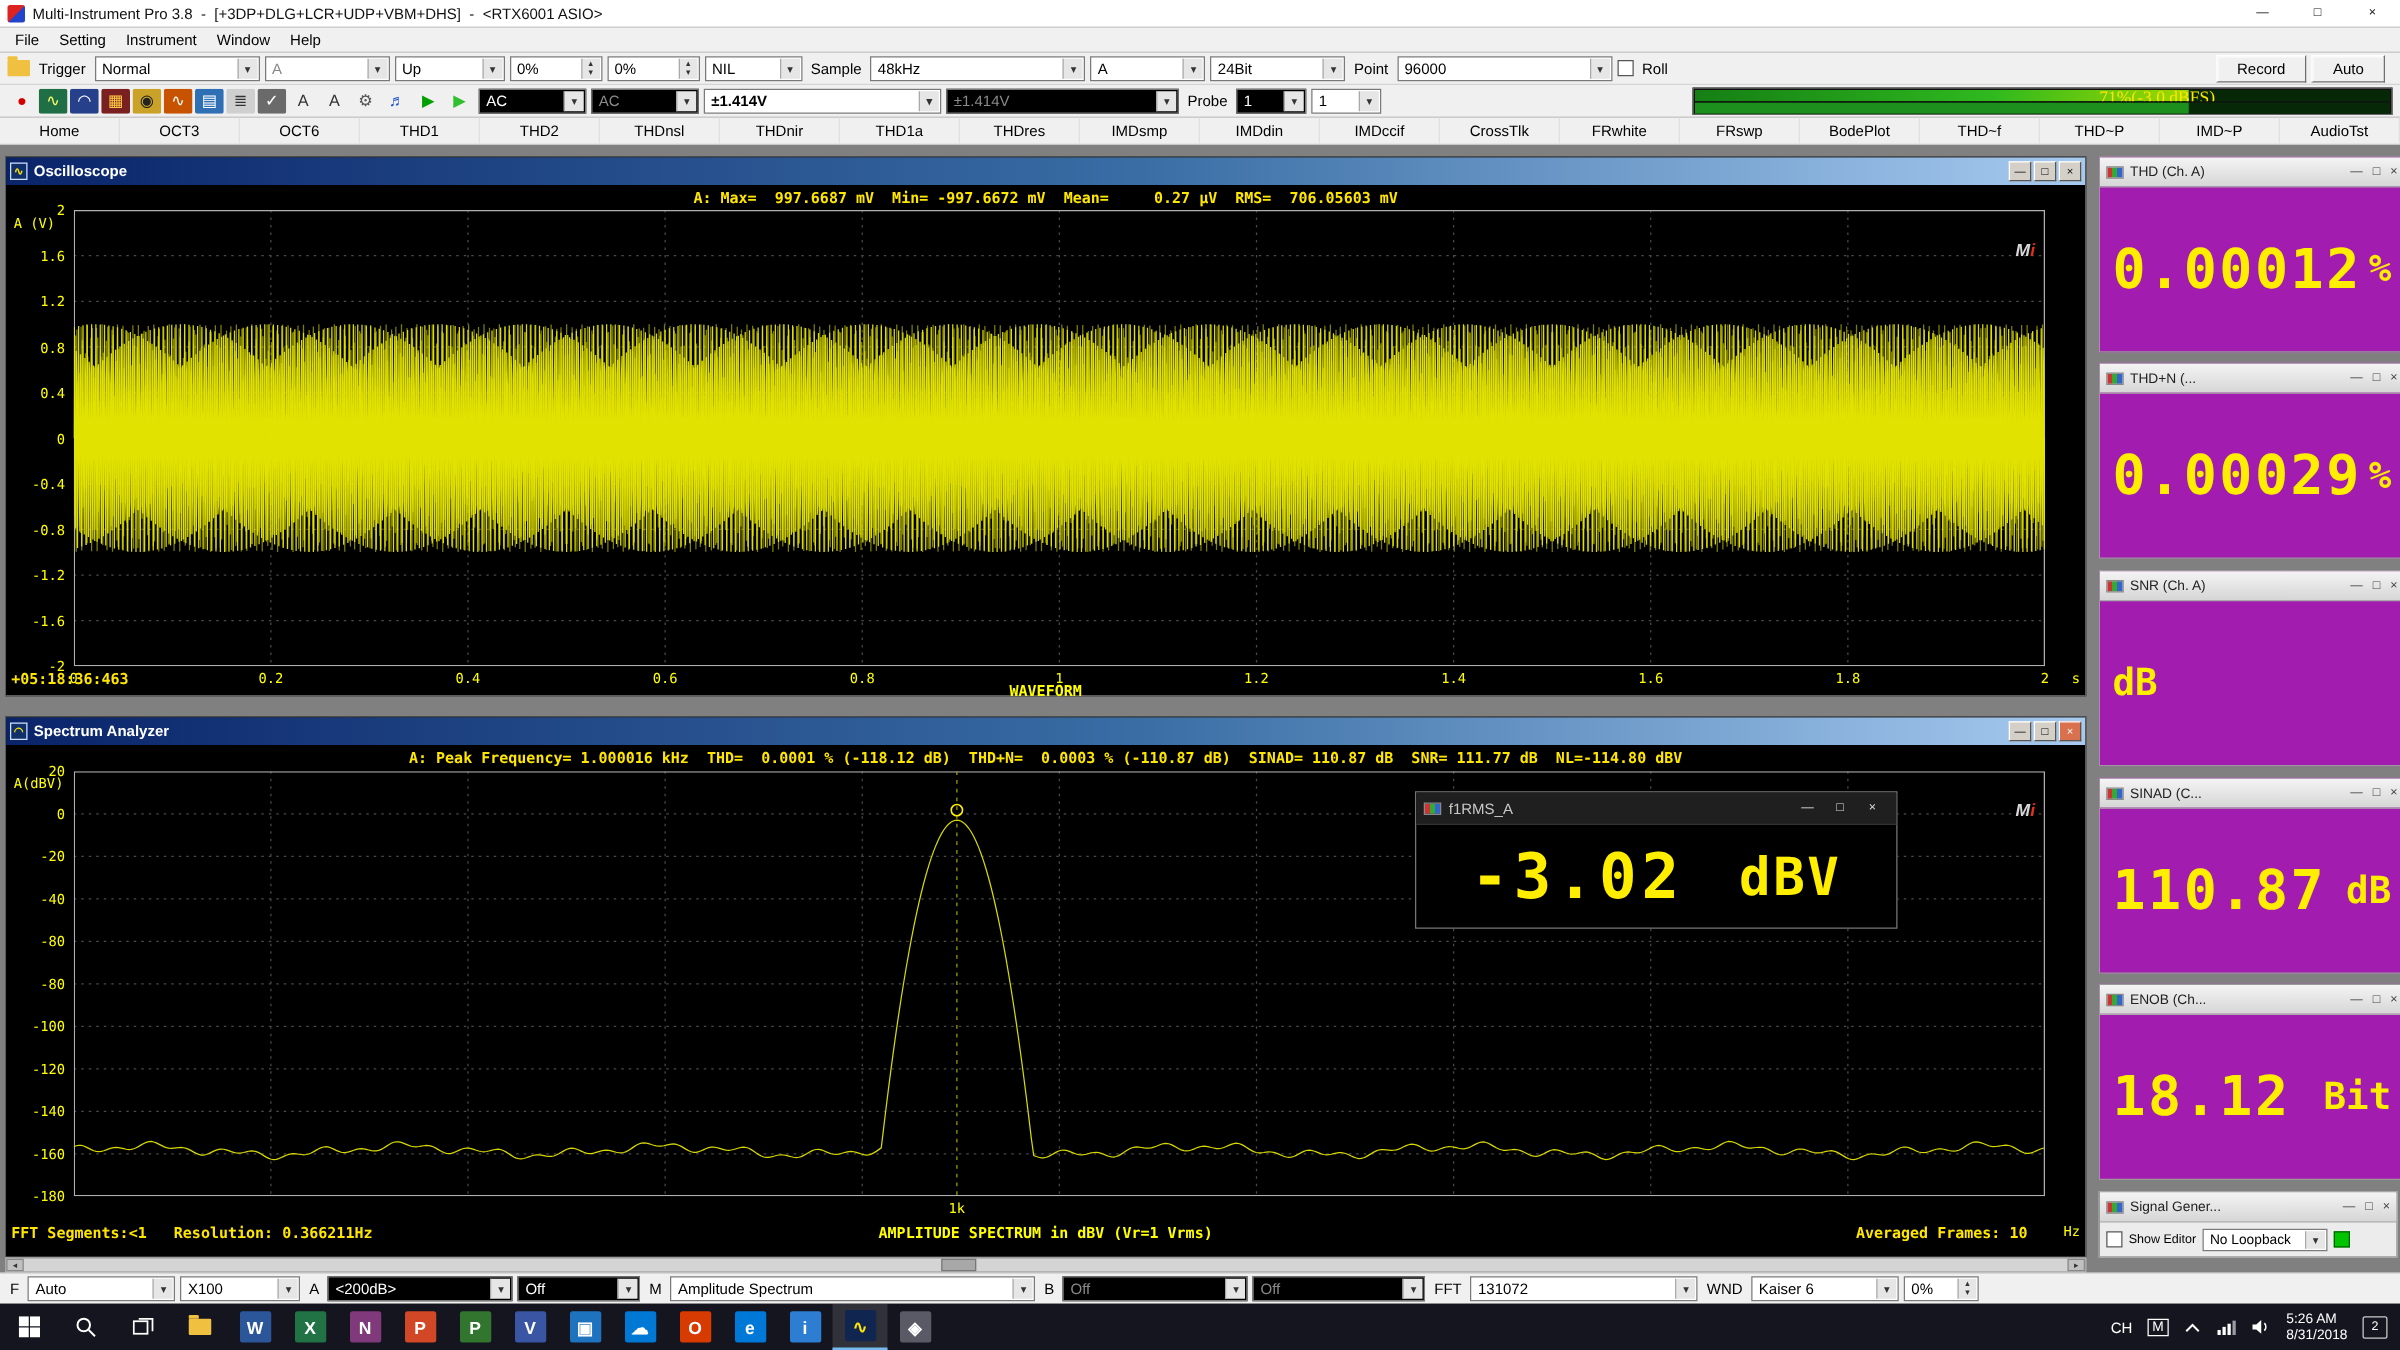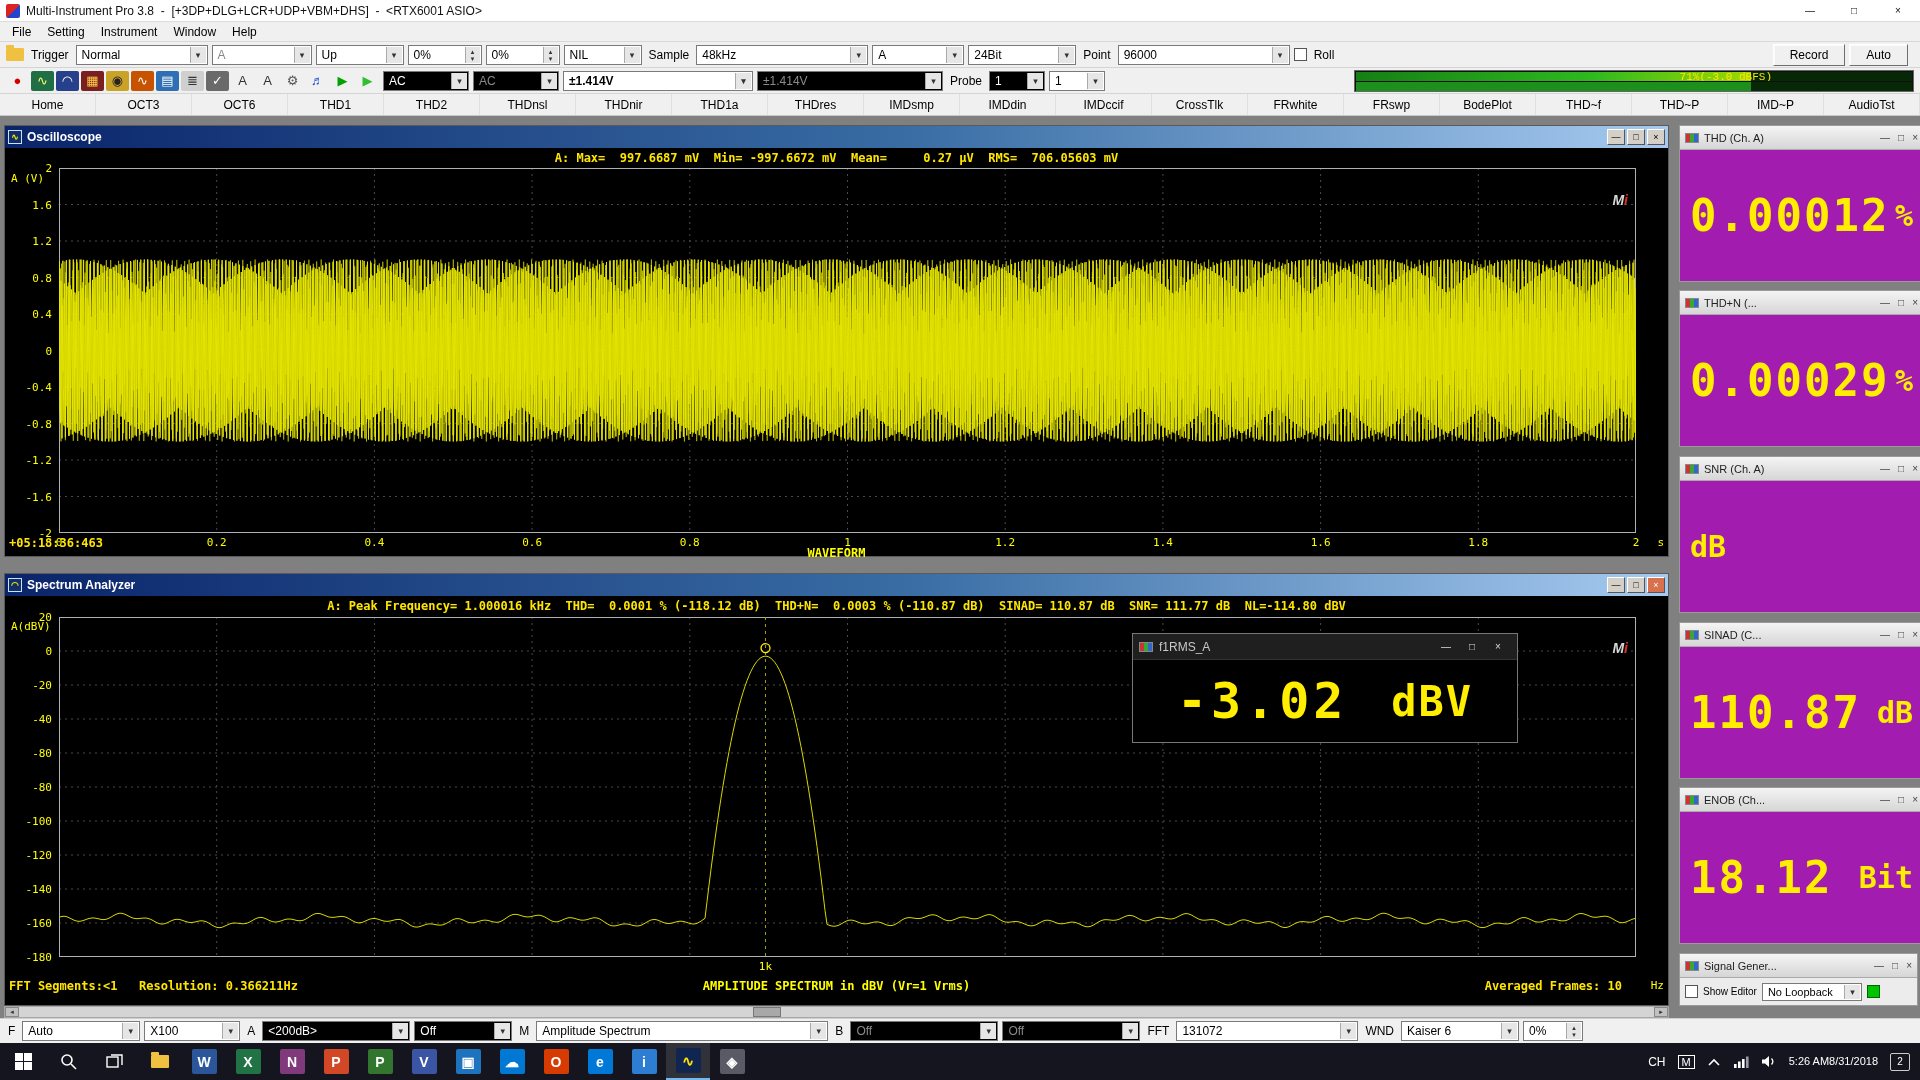--- a/index.html
+++ b/index.html
@@ -29,21 +29,21 @@
   .spin::after{content:"▴\A▾";white-space:pre;line-height:7px;position:absolute;right:1px;top:1px;bottom:1px;width:14px;background:#e6e6e6;border-left:1px solid #aaa;display:flex;align-items:center;justify-content:center;font-size:7px;color:#333}
   .cb{width:13px;height:13px;background:#fff;border:1px solid #555;display:inline-block;vertical-align:middle}
   .btn3d{height:22px;padding:0 16px;background:#f0f0f0;border:1px solid;border-color:#fff #6e6e6e #6e6e6e #fff;box-shadow:inset 1px 1px 0 #fbfbfb;display:flex;align-items:center}
   .tb-icon{width:23px;height:20px;display:flex;align-items:center;justify-content:center;font-size:13px;border:1px solid transparent;border-radius:2px}
   .folder-icon{width:18px;height:13px;background:#f0c040;border-radius:1px;position:relative;display:inline-block}
   .folder-icon::before{content:"";position:absolute;left:0;top:-3px;width:8px;height:3px;background:#f0c040;border-radius:1px 1px 0 0}
   #level-meter{margin-left:auto;width:560px;height:22px;position:relative;background:#101010;border:1px solid #666;padding:1px}
   .lm-bar{position:relative;height:9px;background:#062806;margin-bottom:1px;overflow:hidden}
   .lm-fill{position:absolute;left:0;top:0;bottom:0;background:linear-gradient(90deg,#157f15,#2fb91f 60%,#9fd800)}
   .lm-fill-b{background:#1d8f1d}
-  .lm-text{position:absolute;right:140px;top:-1px;color:#ffe600;font-size:11px;z-index:2;font-family:Liberation Mono, monospace}
+  .lm-text{position:absolute;right:140px;top:-1px;color:#ffe600;font-size:14px;z-index:2;font-family:Liberation Serif, serif}
 
   
   #tabrow{position:absolute;left:0;top:94px;width:1920px;height:22px;background:#f0f0f0;display:flex;align-items:center;border-bottom:1px solid #c8c8c8}
   .tab{flex:1;text-align:center;height:100%;display:flex;align-items:center;justify-content:center;border-right:1px solid #e0e0e0}
 
   
   #workspace{position:absolute;left:0;top:116px;width:1920px;height:902px;background:#808080;overflow:hidden}
   .mdi-window{position:absolute;background:#000;border:1px solid #5a5a5a}
   .mdi-titlebar{position:absolute;left:0;top:0;right:0;height:22px;background:linear-gradient(90deg,#0a246a,#3a6ea5 55%,#a6caf0);display:flex;align-items:center;gap:5px;padding:0 3px;color:#fff;font-weight:bold}
   .mdi-icon{width:14px;height:14px;background:#10306a;border:1px solid #cfe0ff;color:#ffe600;font-size:9px;display:flex;align-items:center;justify-content:center}
@@ -96,21 +96,21 @@
   
   #taskbar{position:absolute;left:0;top:1043px;width:1920px;height:37px;background:#15151f;display:flex;align-items:center;color:#fff}
   .tb-sys{width:46px;height:37px;display:flex;align-items:center;justify-content:center}
   #taskbar-apps{display:flex;height:37px}
   .tb-app{width:44px;height:37px;display:flex;align-items:center;justify-content:center;position:relative}
   .tb-app.active{background:rgba(255,255,255,.12);border-bottom:2px solid #76b9ed}
   .app-tile{width:25px;height:25px;border-radius:2px;color:#fff;font-weight:bold;font-size:14px;display:flex;align-items:center;justify-content:center}
   #tray{margin-left:auto;display:flex;align-items:center;gap:12px;padding-right:10px;height:37px}
   .tray-txt{font-size:12px;color:#fff}
   .ime-box{border:1px solid #fff;padding:0 3px;font-size:11px}
-  #clock{display:flex;flex-direction:row;font-size:11px;line-height:13px}
+  #clock{display:flex;flex-direction:column;font-size:11px;line-height:13px}
   .badge-wrap{position:relative;width:20px;height:18px;border:1px solid #ccc;border-radius:2px;display:flex;align-items:center;justify-content:center;font-size:10px}
 </style>
 </head>
 <body>
 
 <div id="titlebar">
   <span class="app-icon"></span>
   <span id="title-text">Multi-Instrument Pro 3.8  -  [+3DP+DLG+LCR+UDP+VBM+DHS]  -  &lt;RTX6001 ASIO&gt;</span>
   <div class="caption-group">
     <span class="caption-btn">—</span>

